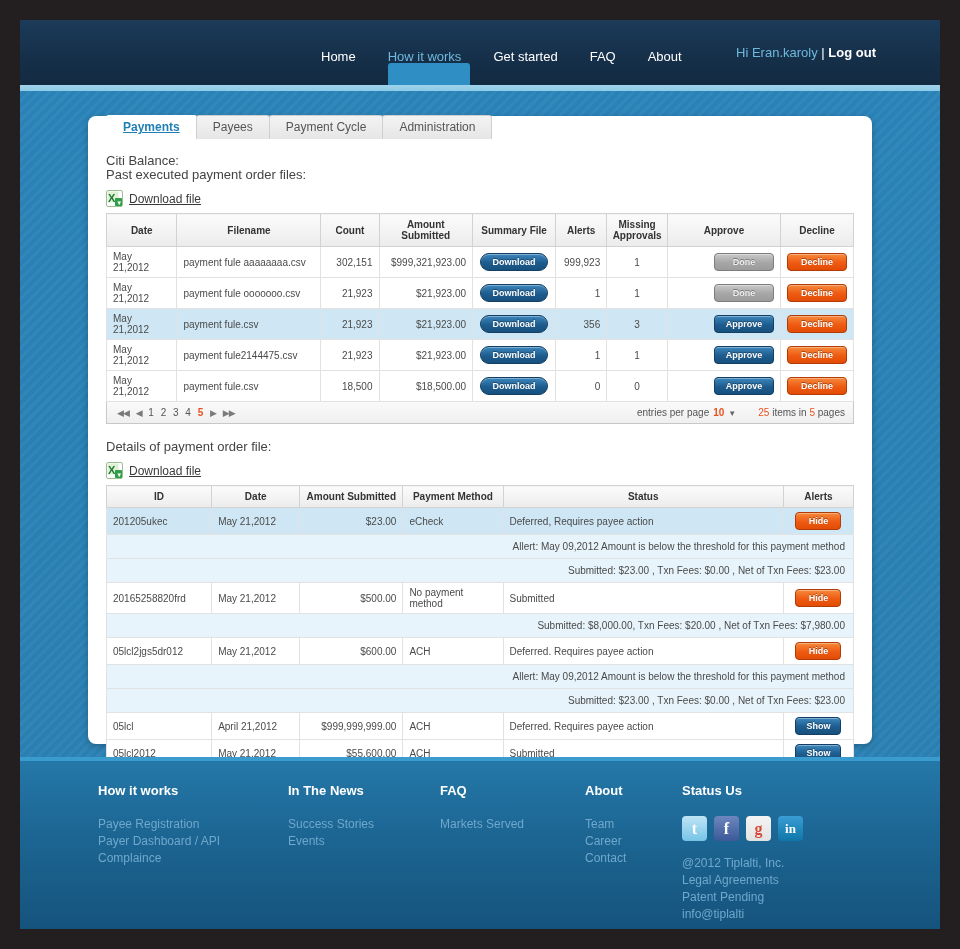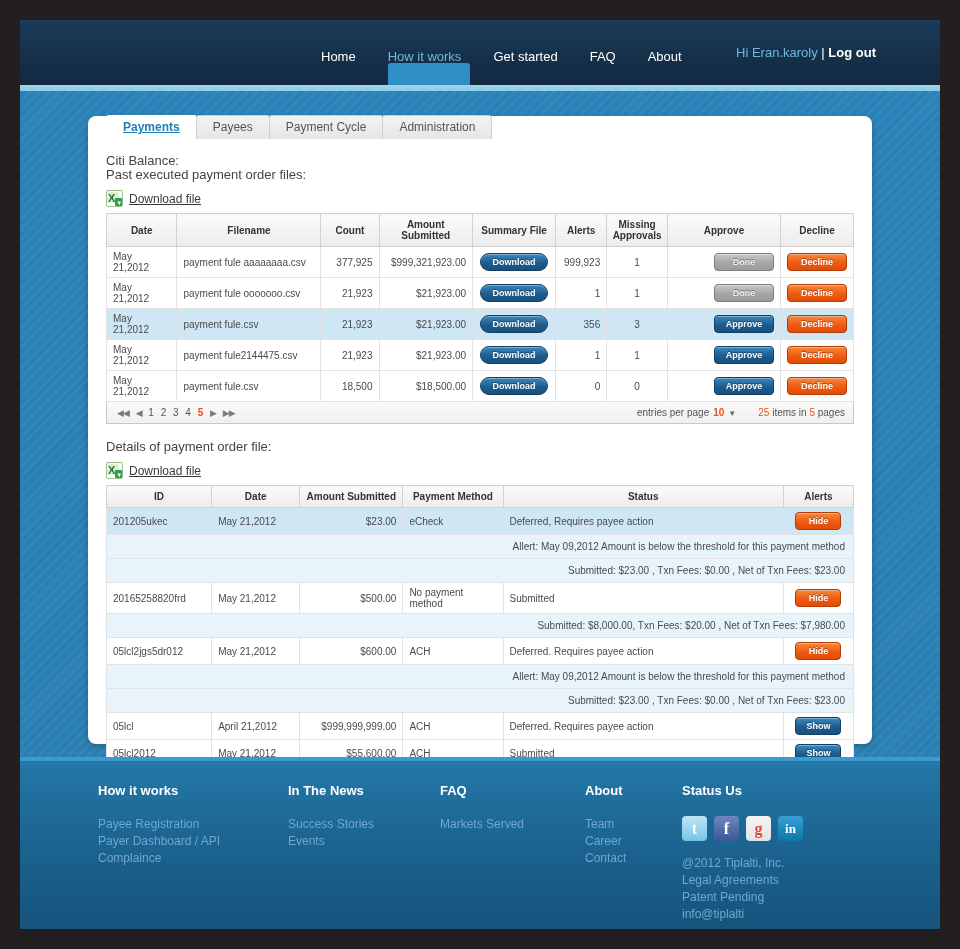--- a/index.html
+++ b/index.html
@@ -224,21 +224,21 @@
             <th>Alerts</th>
             <th>Missing Approvals</th>
             <th>Approve</th>
             <th>Decline</th>
           </tr>
         </thead>
         <tbody id="t1body">
             <tr class="alt">
               <td>May 21,2012</td>
               <td>payment fule aaaaaaaa.csv</td>
-              <td class="num">377,925</td>
+              <td class="num">302,151</td>
               <td class="num">$999,321,923.00</td>
               <td class="ctr"><span class="btn btn-blue btn-download">Download</span></td>
               <td class="num">999,923</td>
               <td class="ctr">1</td>
               <td class="ctr"><span class="btn btn-approve btn-grey">Done</span></td>
               <td class="ctr"><span class="btn btn-orange btn-decline">Decline</span></td>
             </tr>
             <tr class="alt">
               <td>May 21,2012</td>
               <td>payment fule ooooooo.csv</td>

